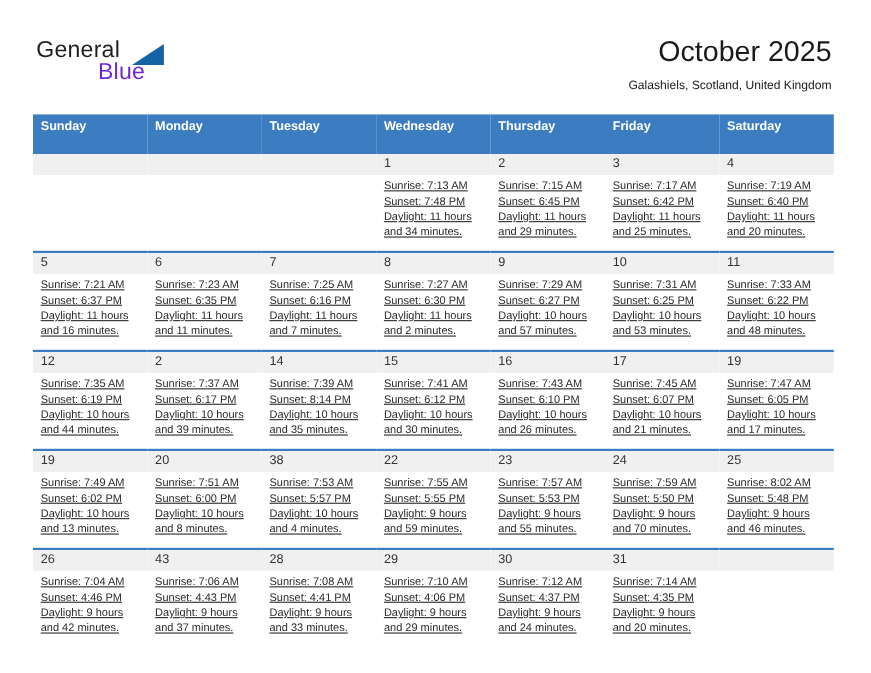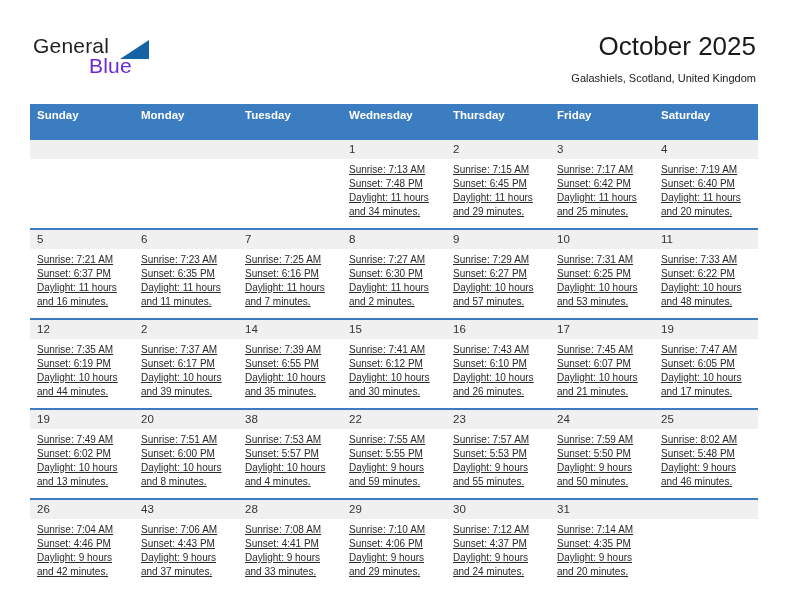--- a/index.html
+++ b/index.html
@@ -319,21 +319,21 @@
               <div>Sunrise: 7:37 AM</div>
               <div>Sunset: 6:17 PM</div>
               <div>Daylight: 10 hours</div>
               <div>and 39 minutes.</div>
             </div>
           </td>
           <td>
             <div class="daynum">14</div>
             <div class="cellbody">
               <div>Sunrise: 7:39 AM</div>
-              <div>Sunset: 6:55 PM</div>
+              <div>Sunset: 8:14 PM</div>
               <div>Daylight: 10 hours</div>
               <div>and 35 minutes.</div>
             </div>
           </td>
           <td>
             <div class="daynum">15</div>
             <div class="cellbody">
               <div>Sunrise: 7:41 AM</div>
               <div>Sunset: 6:12 PM</div>
               <div>Daylight: 10 hours</div>
@@ -413,21 +413,21 @@
               <div>Daylight: 9 hours</div>
               <div>and 55 minutes.</div>
             </div>
           </td>
           <td>
             <div class="daynum">24</div>
             <div class="cellbody">
               <div>Sunrise: 7:59 AM</div>
               <div>Sunset: 5:50 PM</div>
               <div>Daylight: 9 hours</div>
-              <div>and 50 minutes.</div>
+              <div>and 70 minutes.</div>
             </div>
           </td>
           <td>
             <div class="daynum">25</div>
             <div class="cellbody">
               <div>Sunrise: 8:02 AM</div>
               <div>Sunset: 5:48 PM</div>
               <div>Daylight: 9 hours</div>
               <div>and 46 minutes.</div>
             </div>

